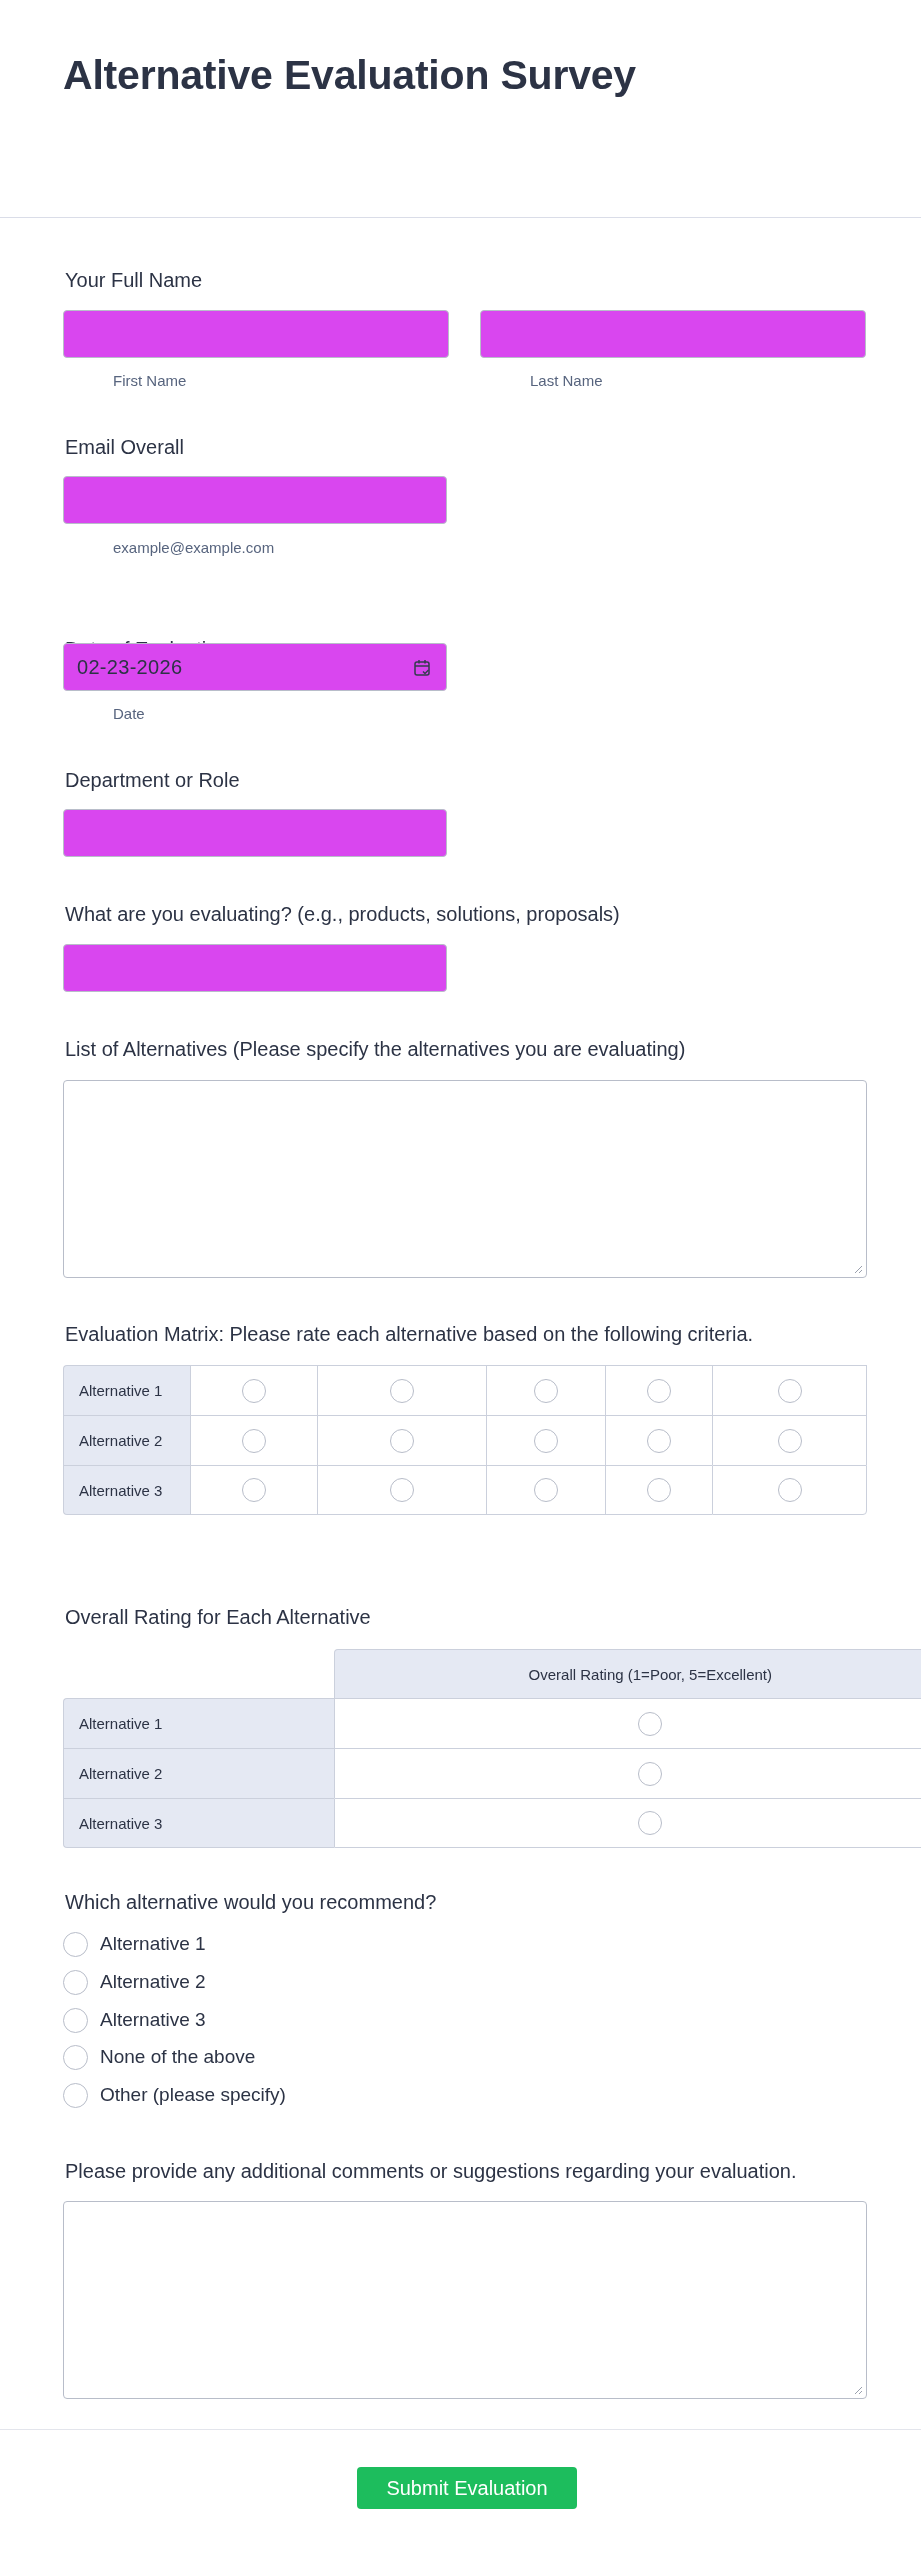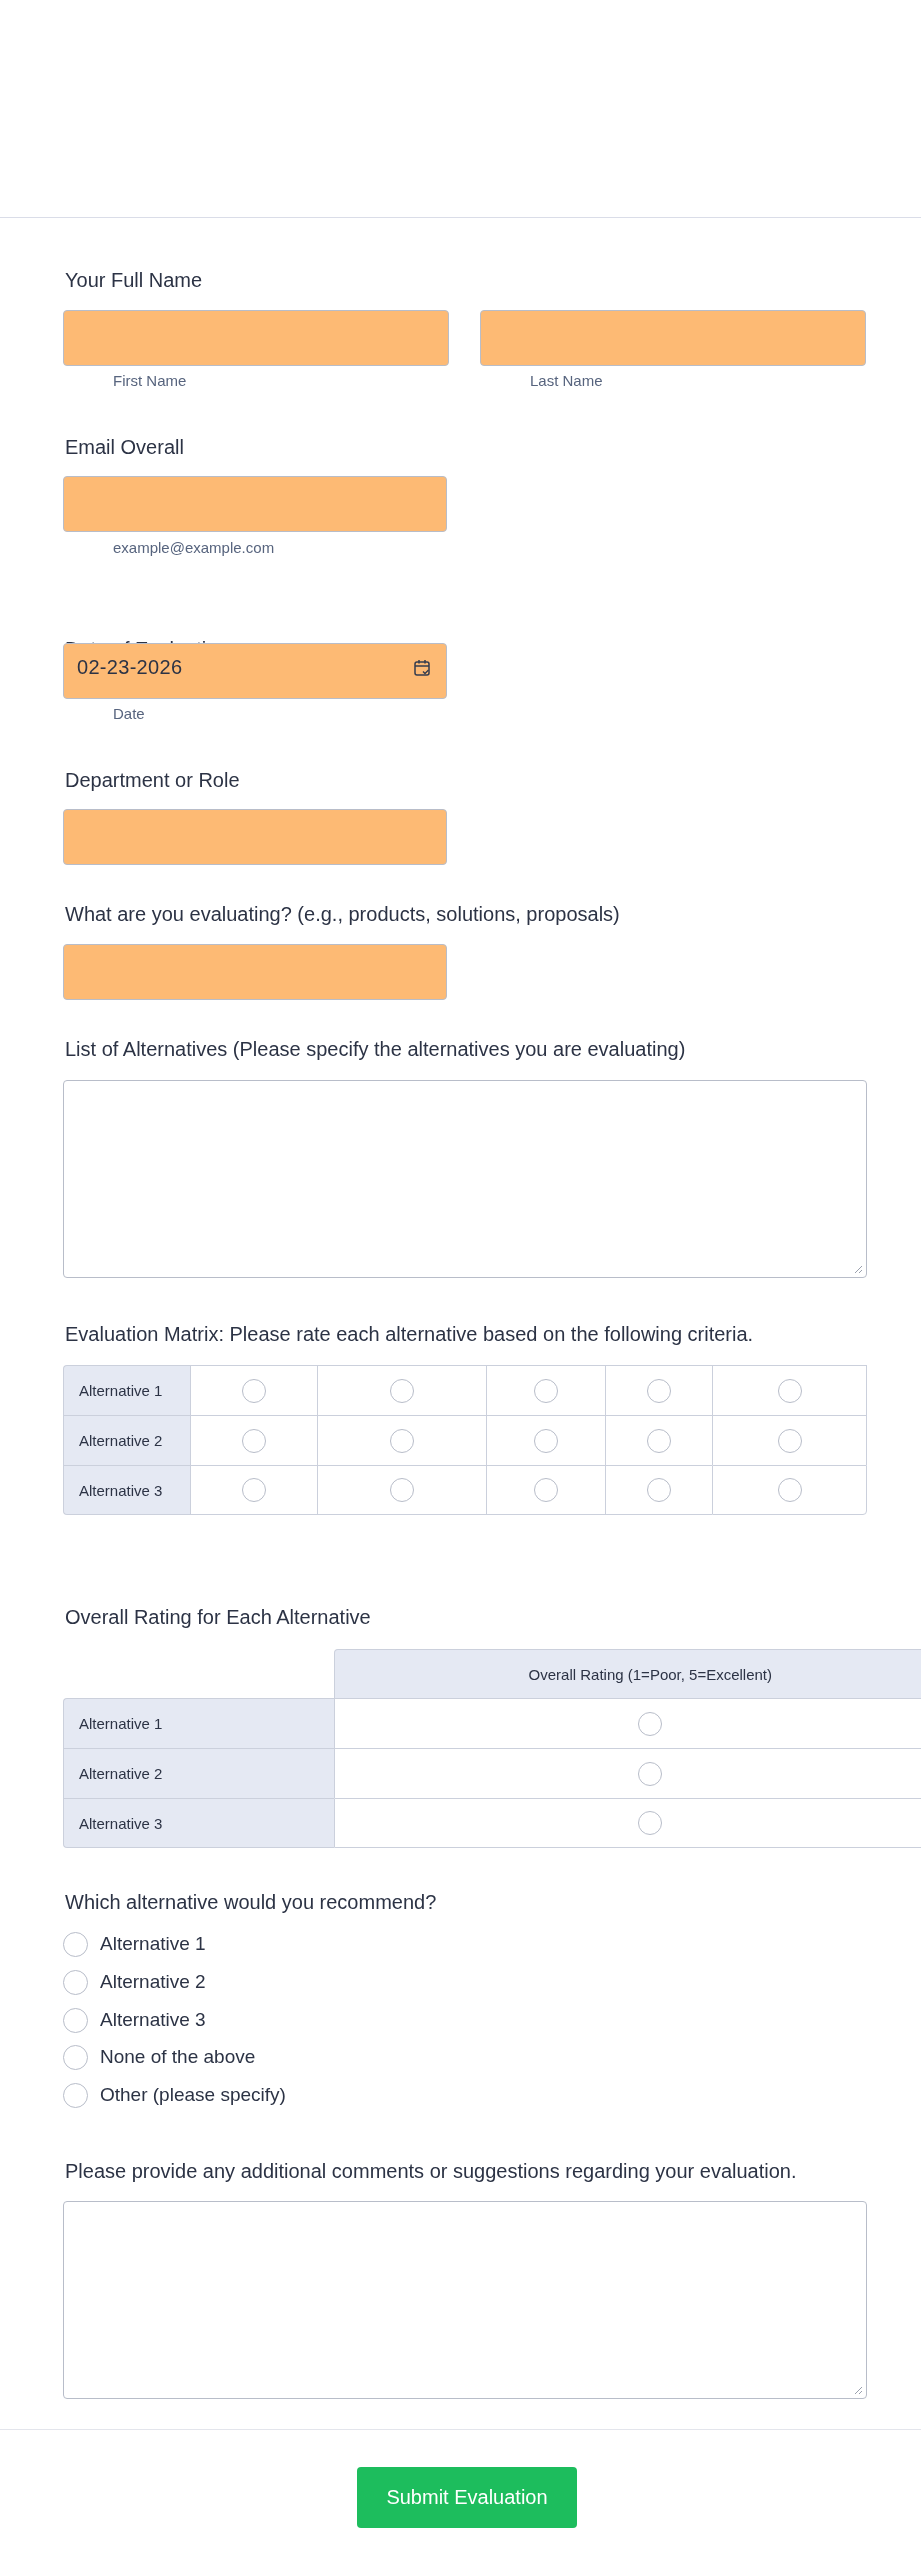--- a/index.html
+++ b/index.html
@@ -5,21 +5,21 @@
   * { box-sizing: border-box; margin: 0; padding: 0; }
   html, body { width: 921px; height: 2576px; background: #ffffff; }
   body { font-family: "Liberation Sans", "DejaVu Sans", sans-serif; color: #2c3345; position: relative; overflow: hidden; }
 
   .header { position: absolute; left: 0; top: 0; width: 921px; height: 218px; border-bottom: 1px solid #dadde8; }
   .header h1 { position: absolute; left: 63px; top: 52px; font-size: 41px; font-weight: 600; color: #2c3345; letter-spacing: -0.2px; }
   .header p { position: absolute; left: 63px; top: 105px; width: 792px; font-size: 20px; line-height: 32px; color: #57647e; }
 
   .label { position: absolute; left: 65px; font-size: 20px; color: #2c3345; white-space: nowrap; }
   .sublabel { position: absolute; font-size: 15px; color: #57647e; margin-left: 48px; }
-  .input { position: absolute; background: #fdba74; border: 1px solid #b8bdc9; border-radius: 4px; height: 56px; }
+  .input { position: absolute; background: #d946ef; border: 1px solid #b8bdc9; border-radius: 4px; height: 48px; }
   .textarea { position: absolute; background: #fff; border: 1px solid #b8bdc9; border-radius: 4px; }
   .resize { position: absolute; right: 3px; bottom: 3px; width: 10px; height: 10px; }
   .date-value { position: absolute; left: 13px; top: 12px; font-size: 20px; color: #2c3345; letter-spacing: 0.3px; }
   .cal-icon { position: absolute; right: 14px; top: 14px; width: 20px; height: 20px; }
 
   table.matrix { position: absolute; border-collapse: separate; border-spacing: 0; }
   table.matrix th, table.matrix td { font-size: 15px; font-weight: 400; color: #2c3345; }
   .colhead { background: #e5e9f3; border-top: 1px solid #cbd0dc; border-left: 1px solid #cbd0dc; text-align: center; height: 49px; }
   .colhead.last { border-right: 1px solid #cbd0dc; }
   .colhead.first { border-top-left-radius: 4px; }
@@ -33,26 +33,27 @@
   .cell.lastcol.lastrow { border-bottom-right-radius: 4px; }
   .blank { background: transparent; border: none; }
 
   .radio { display: inline-block; width: 24px; height: 24px; border: 1px solid #b8bdc9; border-radius: 50%; background: #fff; vertical-align: middle; }
 
   .opt { position: absolute; left: 63px; height: 26px; display: flex; align-items: center; }
   .opt .radio { width: 25px; height: 25px; }
   .opt span.txt { margin-left: 12px; font-size: 19px; color: #2c3345; }
 
   .footer-line { position: absolute; left: 0; top: 2429px; width: 921px; border-top: 1px solid #e3e5ec; }
-  .submit { position: absolute; left: 357px; top: 2467px; width: 220px; height: 61px; background: #1dbd5d; color: #fff; border: none; border-radius: 4px; font-size: 20px; font-family: "Liberation Sans", "DejaVu Sans", sans-serif; cursor: pointer; }
+  .submit { position: absolute; left: 357px; top: 2467px; width: 220px; height: 42px; background: #1dbd5d; color: #fff; border: none; border-radius: 4px; font-size: 20px; font-family: "Liberation Sans", "DejaVu Sans", sans-serif; cursor: pointer; }
 </style>
 </head>
 <body>
 
 <div class="header">
+  <h1>Alternative Evaluation Survey</h1>
 </div>
 
 <div class="label" style="top:269px;">Your Full Name</div>
 <input class="input" style="left: 63px; top: 310px; width: 386px;" value="">
 <div class="sublabel" style="left:65px; top:372px;">First Name</div>
 <input class="input" style="left: 480px; top: 310px; width: 386px;" value="">
 <div class="sublabel" style="left:482px; top:372px;">Last Name</div>
 
 <div class="label" style="top:436px;">Email Overall</div>
 <input class="input" style="left: 63px; top: 476px; width: 384px;" value="">

